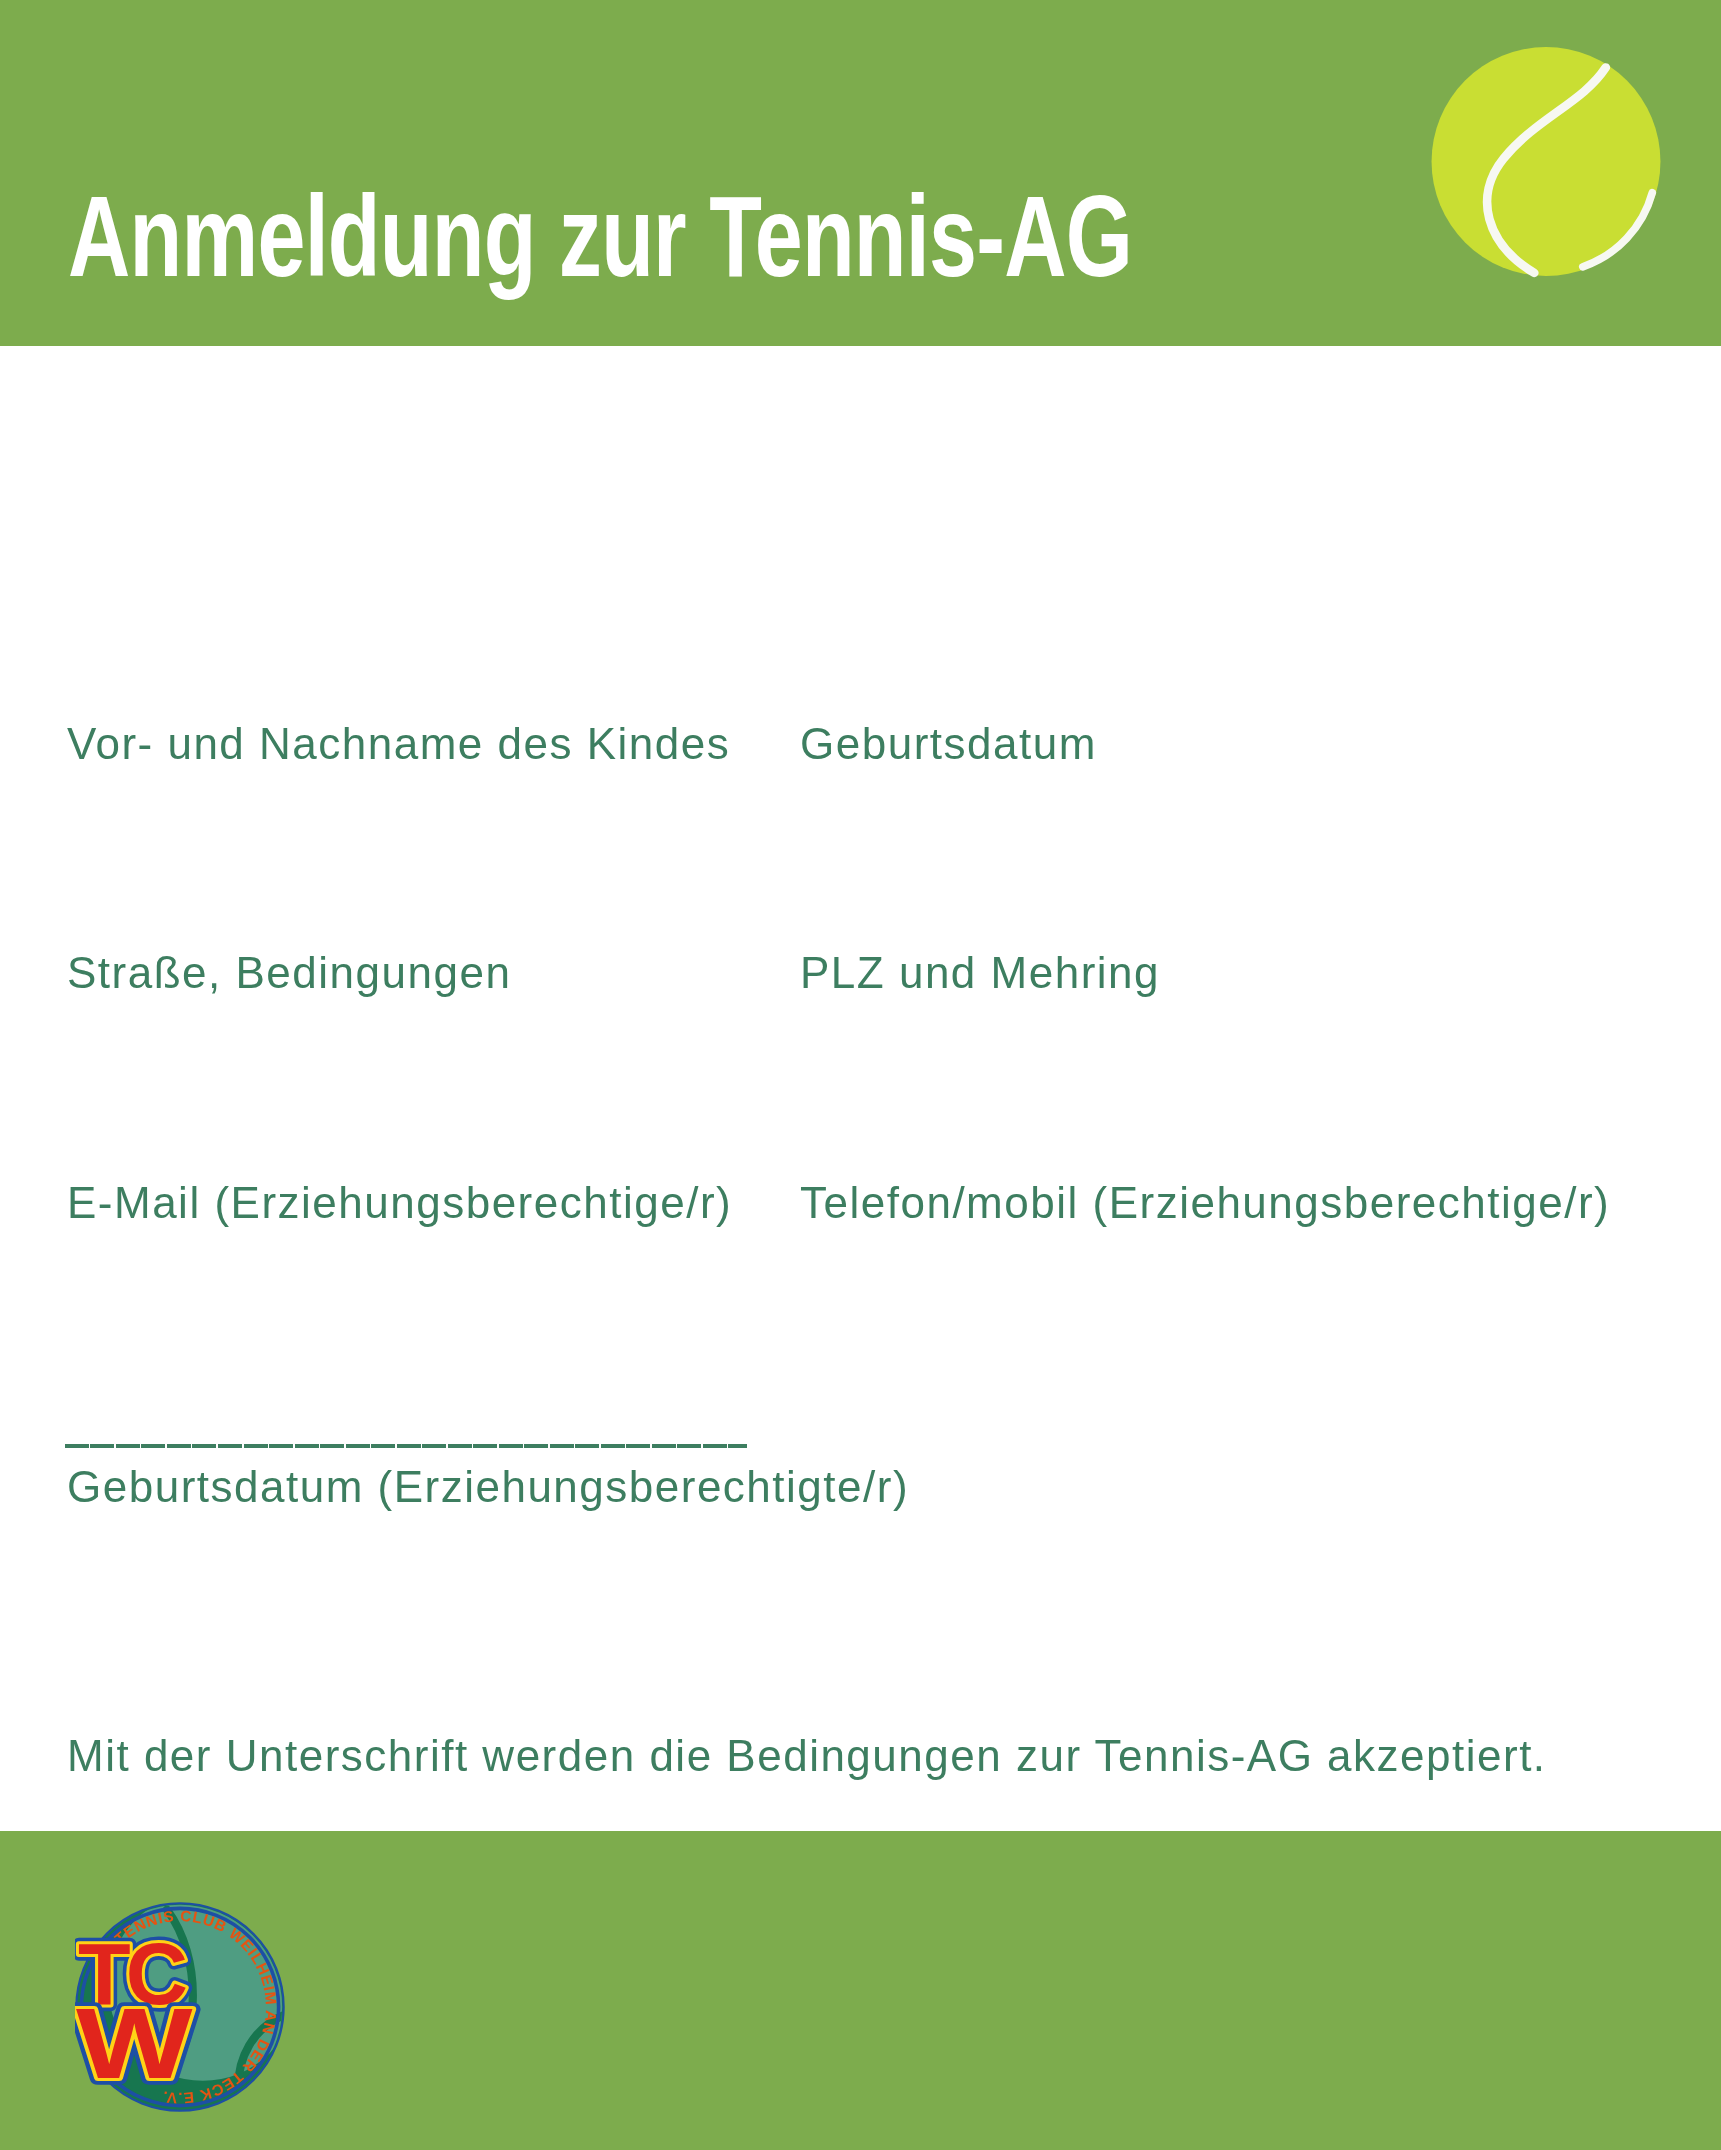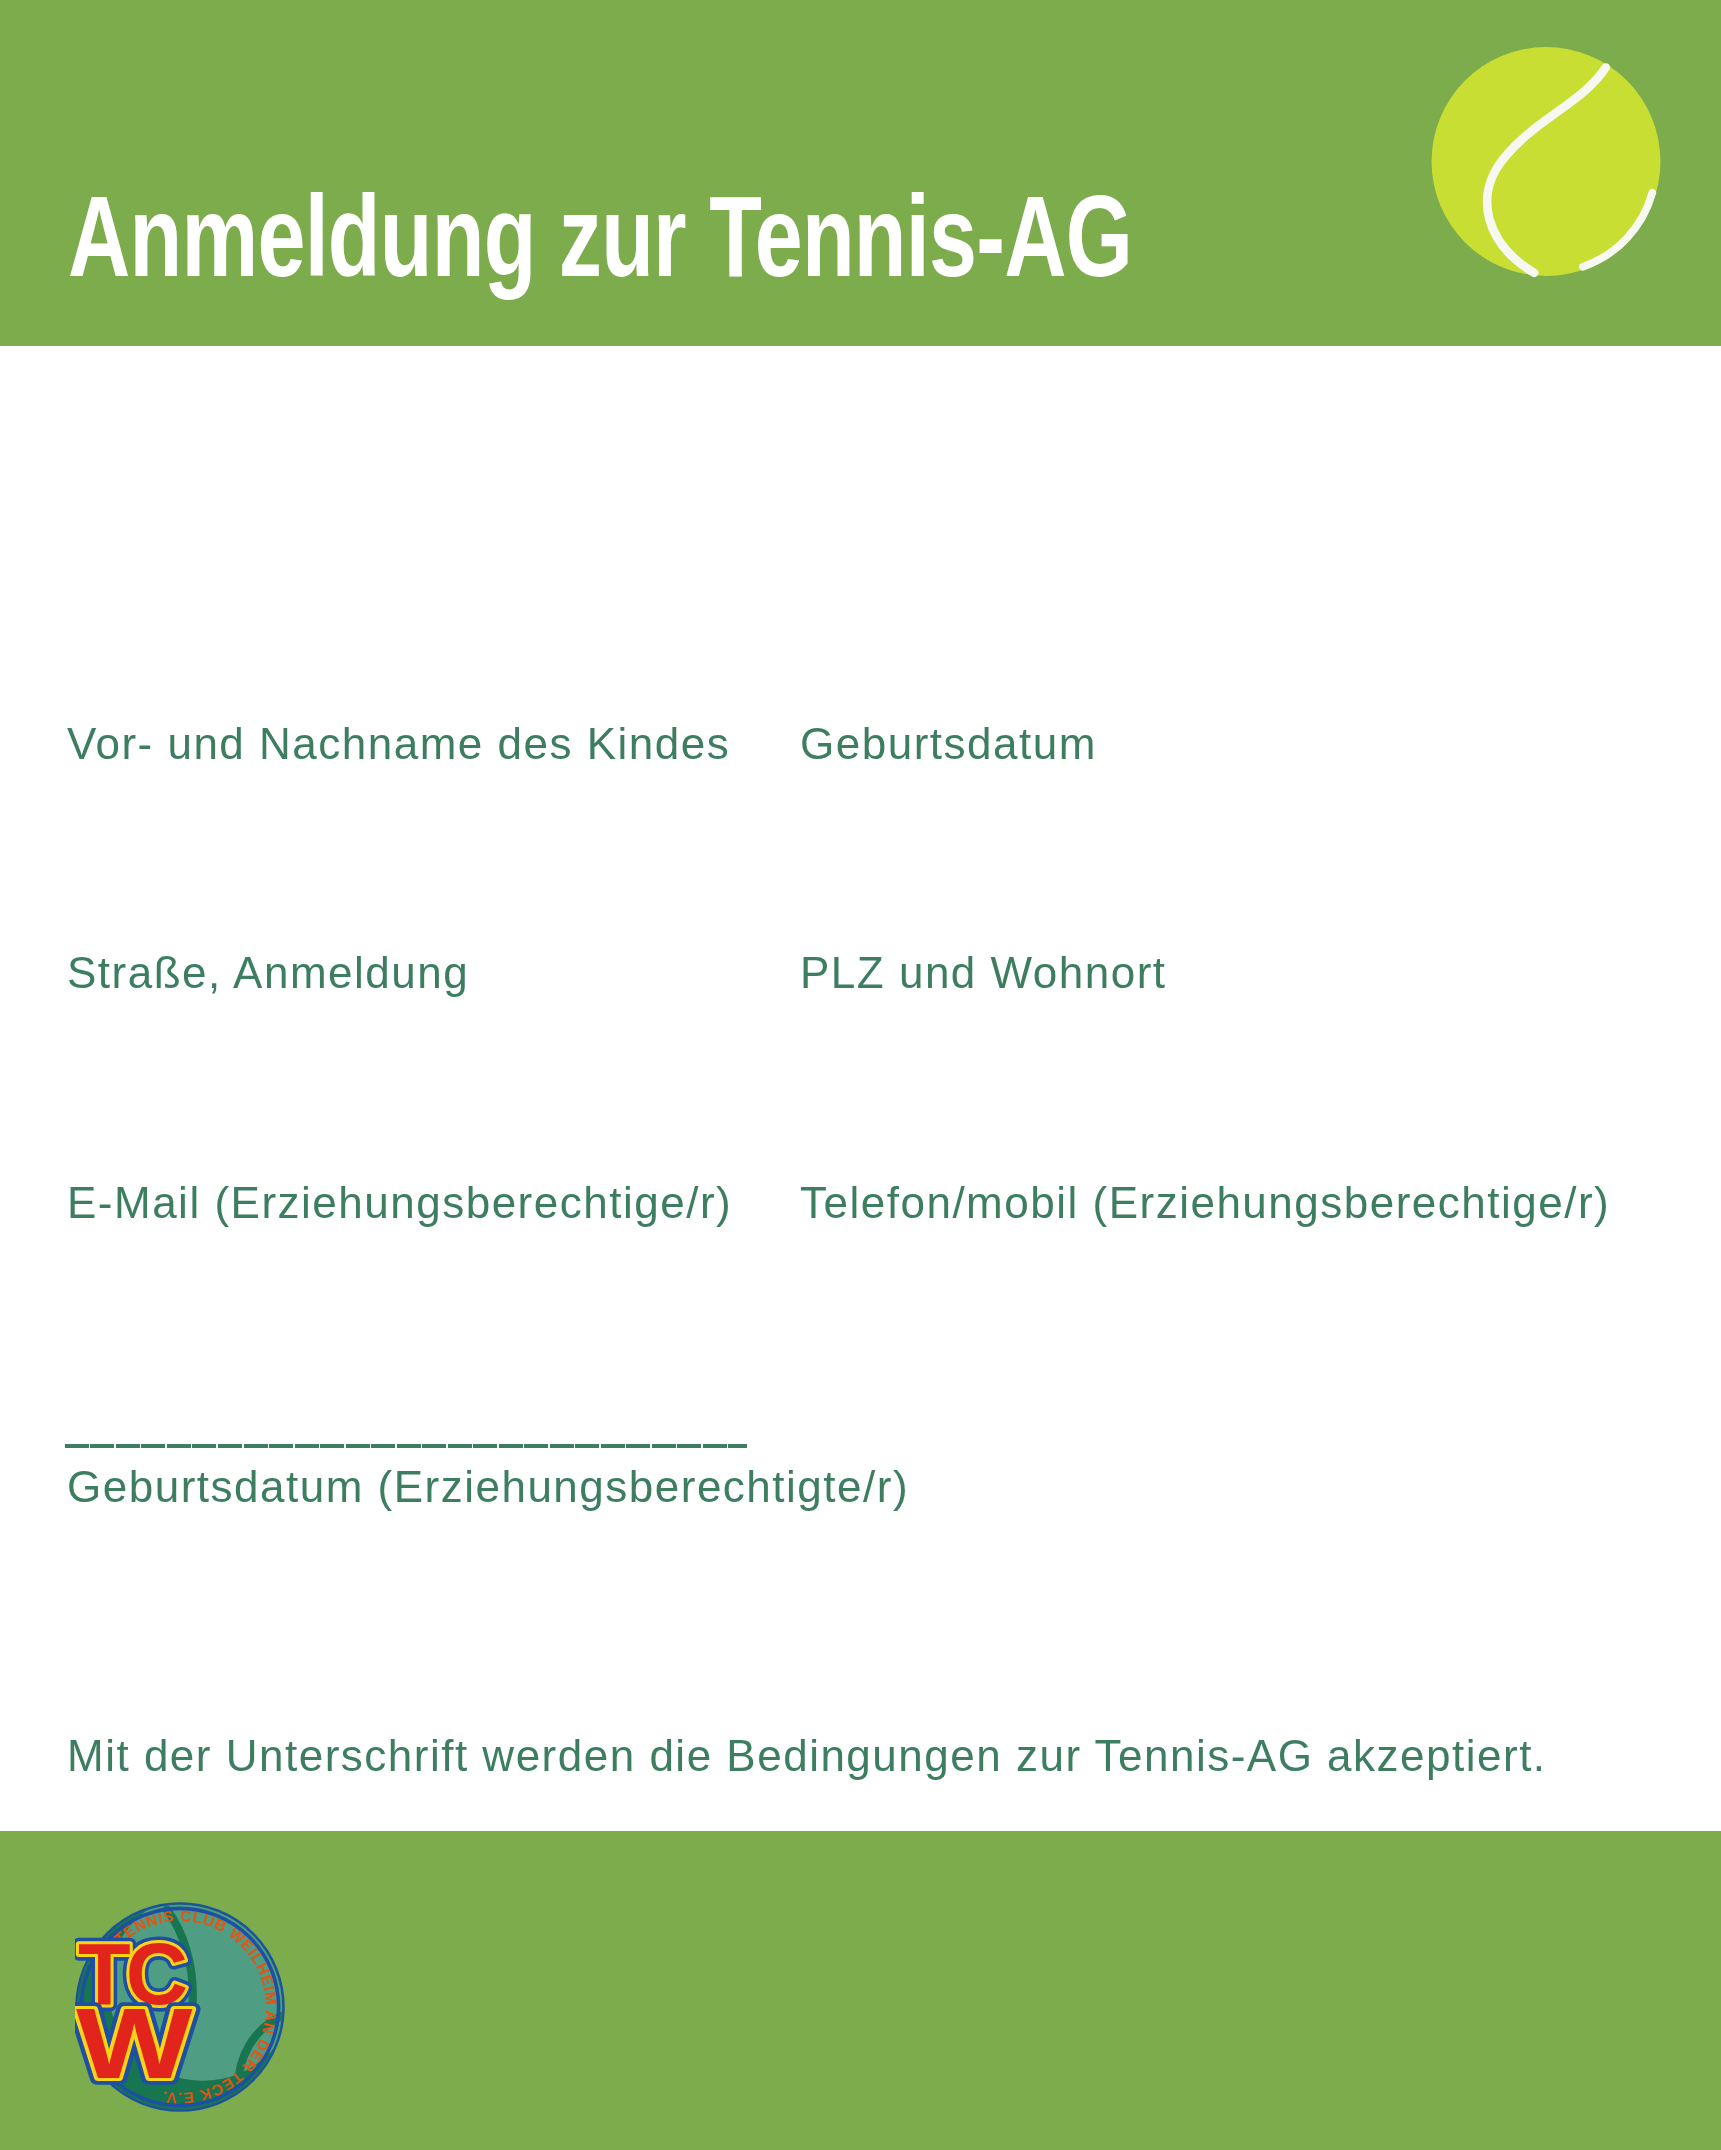--- a/index.html
+++ b/index.html
@@ -96,22 +96,22 @@
     <svg class="ball" viewBox="0 0 450 456" aria-hidden="true">
       <circle class="ball-body" cx="225" cy="228" r="224"></circle>
       <path class="ball-seam" stroke-width="17" d="M 342,44 C 298,112 208,142 142,222 C 82,296 108,390 202,446"></path>
       <path class="ball-seam" stroke-width="15" d="M 433,289 A 213,213 0 0 1 297,434"></path>
     </svg>
   </header>
 
   <main>
     <span class="label f0">Vor- und Nachname des Kindes</span>
     <span class="label f1">Geburtsdatum</span>
-    <span class="label f2">Straße, Anmeldung</span>
-    <span class="label f3">PLZ und Wohnort</span>
+    <span class="label f2">Straße, Bedingungen</span>
+    <span class="label f3">PLZ und Mehring</span>
     <span class="label f4">E-Mail (Erziehungsberechtige/r)</span>
     <span class="label f5">Telefon/mobil (Erziehungsberechtige/r)</span>
 
     <div class="sig-line"></div>
     <span class="label sig-label">Geburtsdatum (Erziehungsberechtigte/r)</span>
 
     <span class="label note">Mit der Unterschrift werden die Bedingungen zur Tennis-AG akzeptiert.</span>
   </main>
 
   <footer class="banner bottom"></footer>

